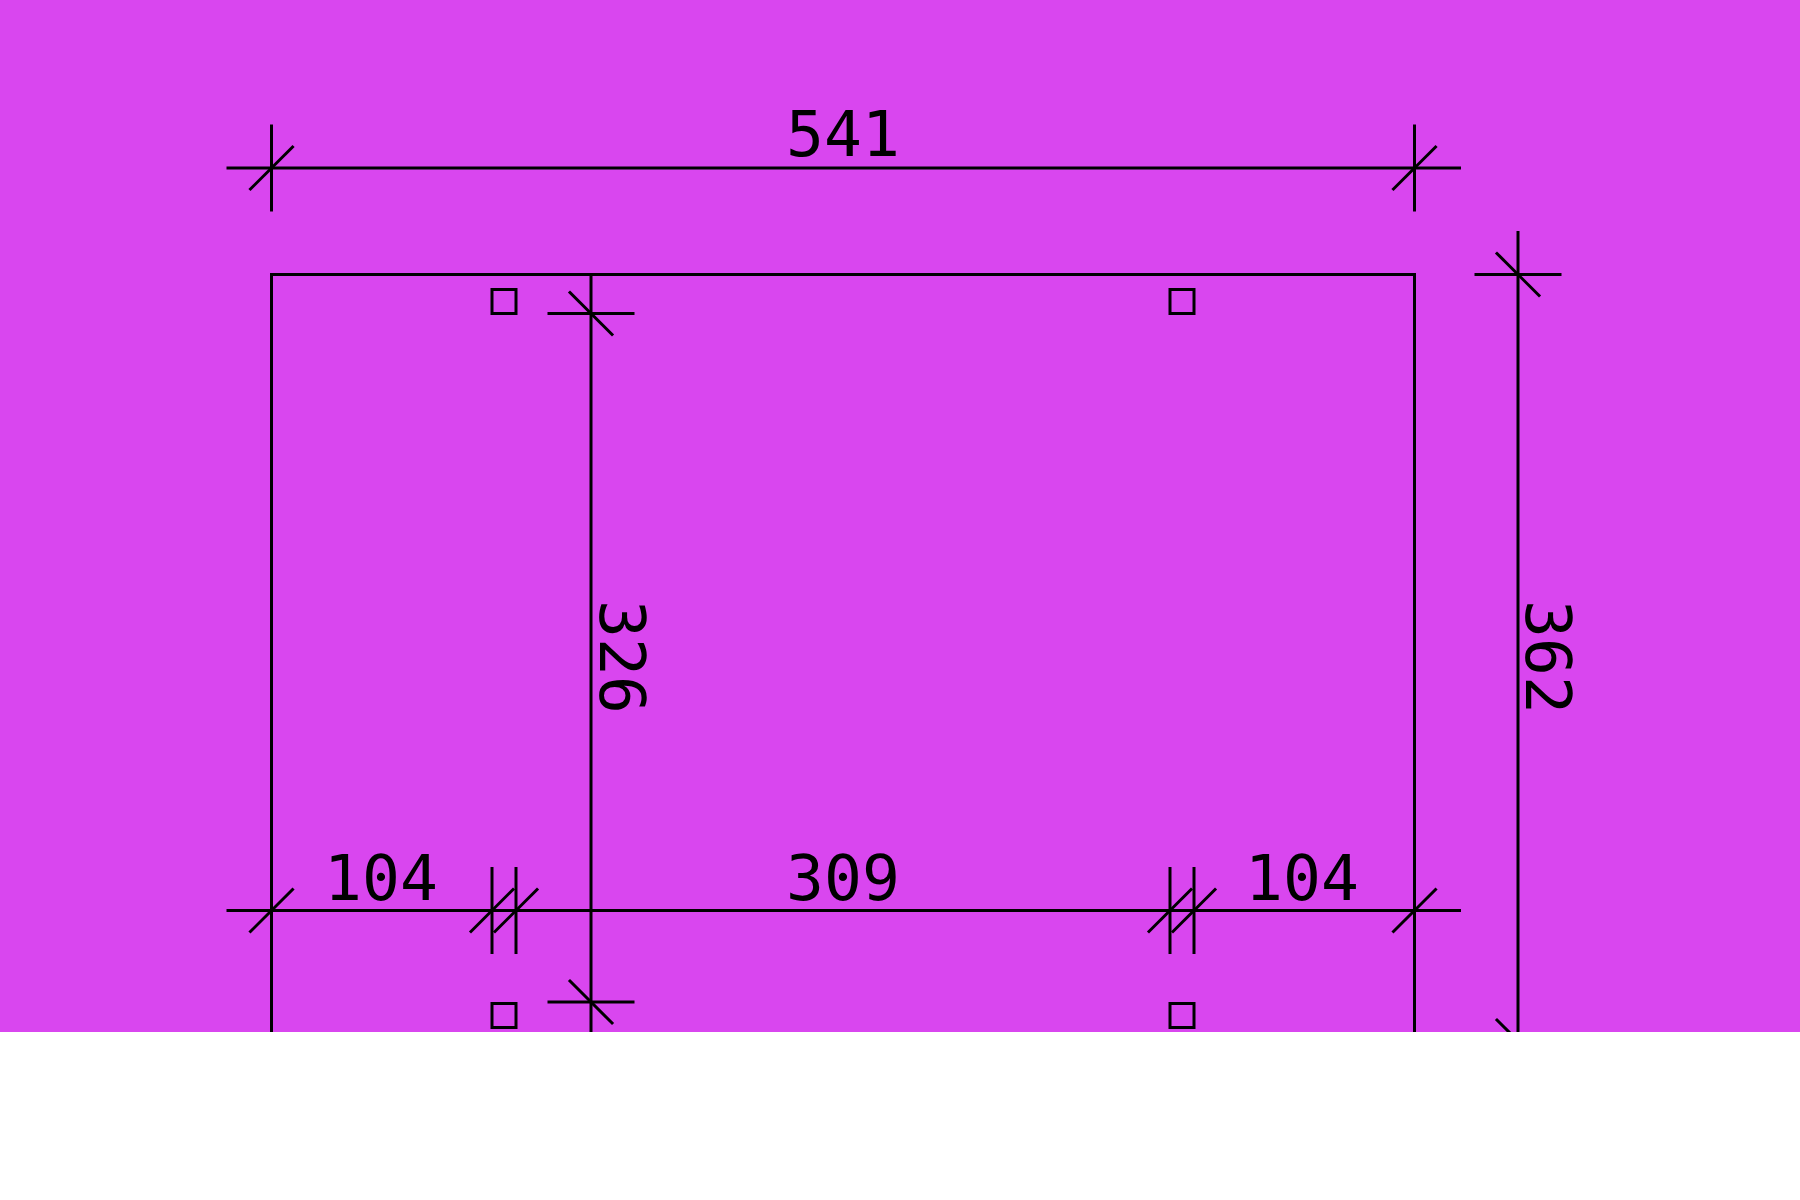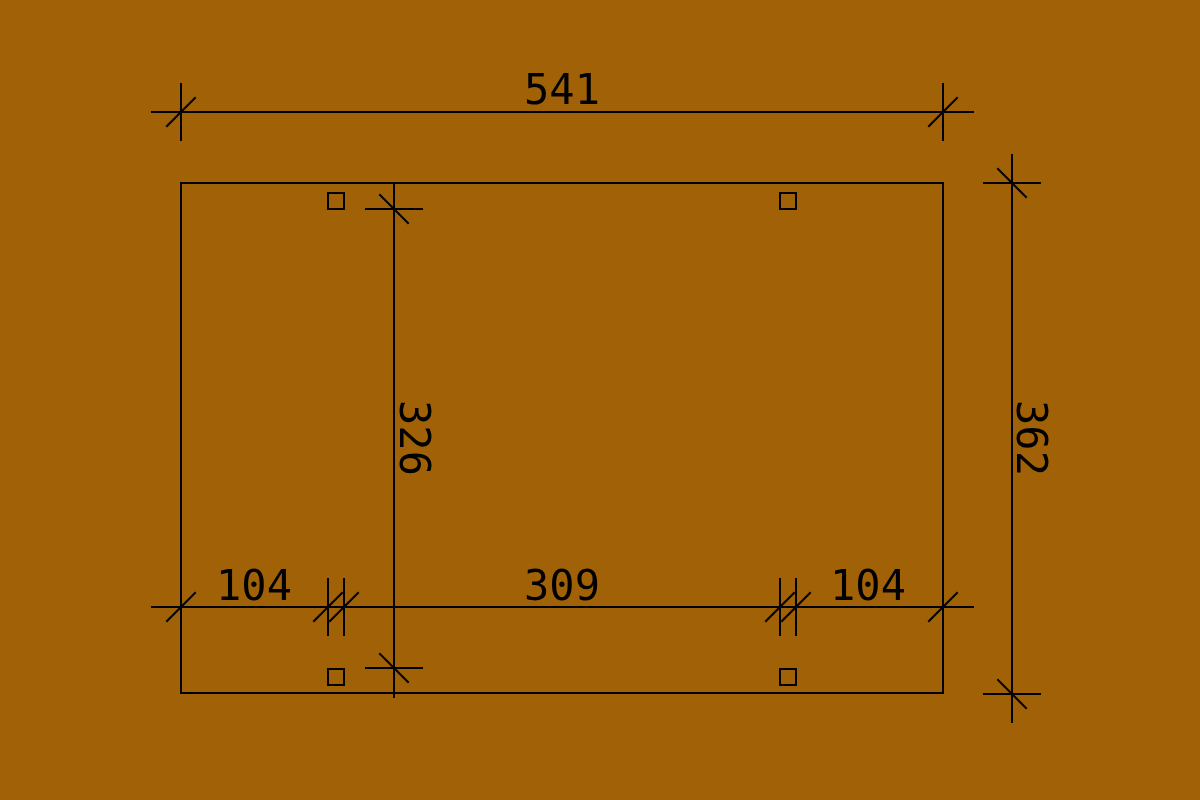--- a/index.html
+++ b/index.html
@@ -3,22 +3,22 @@
 <meta charset="utf-8">
 <style>
   html, body {
     margin: 0;
     padding: 0;
     background: #ffffff;
   }
   .stage {
     position: relative;
     width: 1200px;
-    height: 800px;
-    background: #a16207;
+    height: 688px;
+    background: #d946ef;
     overflow: hidden;
   }
   svg.drawing {
     display: block;
     width: 1200px;
     height: 800px;
   }
   .dim-text {
     font-family: "DejaVu Sans Mono", monospace;
     font-size: 42px;

